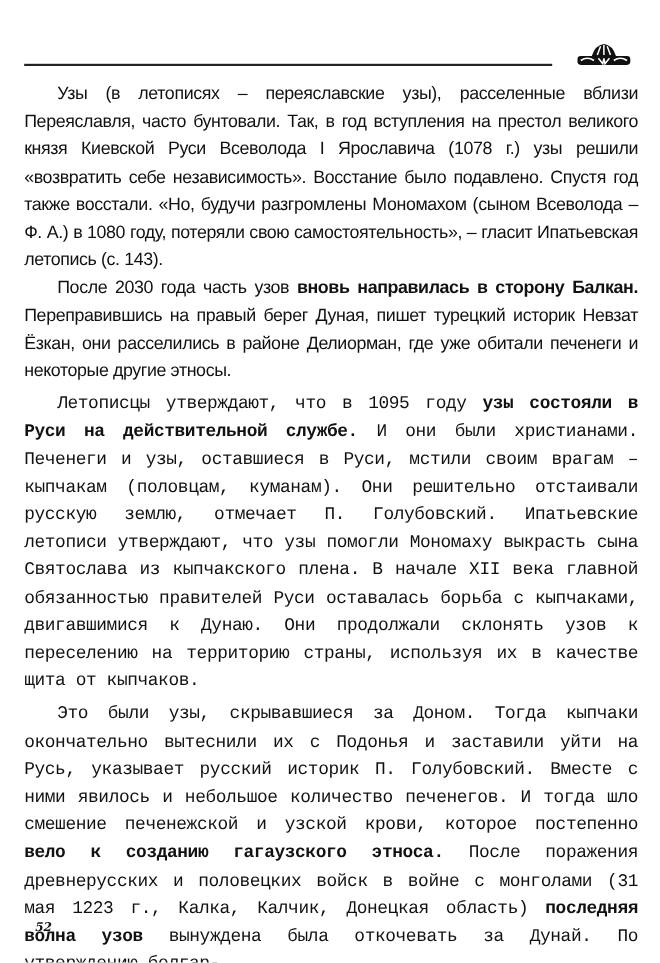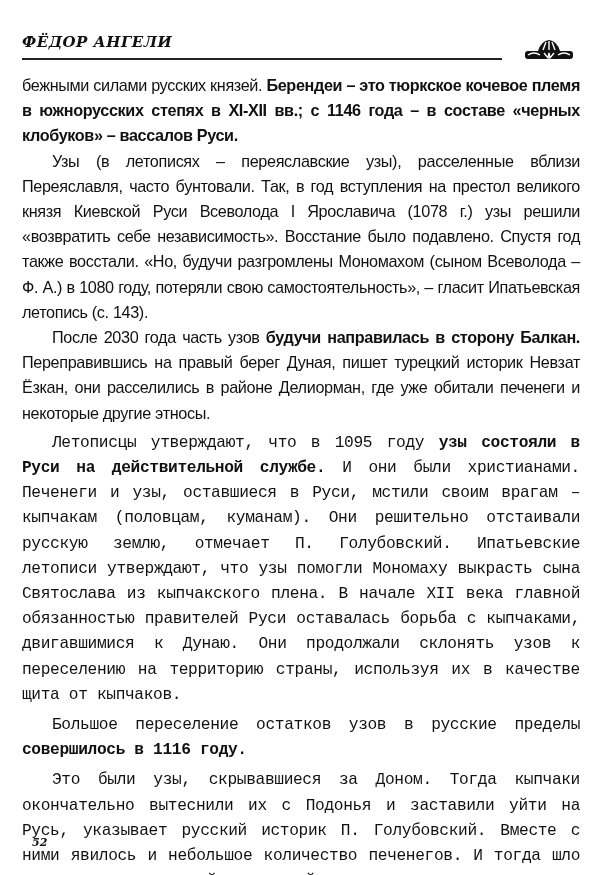--- a/index.html
+++ b/index.html
@@ -81,47 +81,40 @@
       font-weight: bold;
       font-style: italic;
       font-size: 11px;
       color: #111;
     }
   </style>
 </head>
 <body>
 
 <div class="header">
-  <span class="running-title">ФЁДОР АНГЕЛИ</span>
   <div class="header-rule"></div>
   <svg class="ornament" viewBox="0 0 54 24">
 
     <path d="M16 13 Q19 3 27 2 Q35 3 38 13 Z" fill="#111"></path>
     <path d="M21 12 L24 4 M27 12 L27 3 M33 12 L30 4" stroke="#fff" stroke-width="1.4"></path>
 
     <rect x="3" y="13" width="48" height="8" rx="3" fill="#111"></rect>
     <path d="M6 17 Q12 13 18 17 M36 17 Q42 13 48 17" stroke="#fff" stroke-width="1.4" fill="none"></path>
     <path d="M22 15 L26 20 L27 15 L28 20 L32 15" stroke="#fff" stroke-width="1.4" fill="none"></path>
   </svg>
 </div>
 
 <div class="body-text">
-  <p>
-    <span>бежными силами русских князей. </span><b>Берендеи – это тюркское кочевое племя в южнорусских степях в XI-XII вв.; с 1146 года – в составе «черных клобуков» – вассалов Руси.</b>
-  </p>
   <p class="indent">
     <span>Узы (в летописях – переяславские узы), расселенные вблизи Переяславля, часто бунтовали. Так, в год вступления на престол великого князя Киевской Руси Всеволода I Ярославича (1078 г.) узы решили «возвратить себе независимость». Восстание было подавлено. Спустя год также восстали. «Но, будучи разгромлены  Мономахом (сыном Всеволода – Ф. А.) в 1080 году, потеряли свою самостоятельность», – гласит Ипатьевская летопись (с. 143).</span>
   </p>
   <p class="indent">
-    <span>После 2030 года часть узов </span><b>будучи направилась в сторону Балкан.</b><span> Переправившись на правый берег Дуная, пишет турецкий историк Невзат Ёзкан, они расселились в районе Делиорман, где уже обитали печенеги и некоторые другие этносы.</span>
+    <span>После 2030 года часть узов </span><b>вновь направилась в сторону Балкан.</b><span> Переправившись на правый берег Дуная, пишет турецкий историк Невзат Ёзкан, они расселились в районе Делиорман, где уже обитали печенеги и некоторые другие этносы.</span>
   </p>
   <p class="indent gap">
     <span>Летописцы утверждают, что в 1095 году </span><b>узы состояли в Руси на действительной службе.</b><span> И они были христианами. Печенеги и узы, оставшиеся в Руси, мстили своим врагам – кыпчакам (половцам, куманам). Они решительно отстаивали русскую землю, отмечает П. Голубовский. Ипатьевские летописи утверждают, что узы помогли Мономаху выкрасть сына Святослава  из кыпчакского плена. В начале XII века главной обязанностью правителей Руси оставалась борьба с кыпчаками, двигавшимися к Дунаю. Они продолжали склонять узов к переселению на территорию страны, используя их в качестве щита от кыпчаков.</span>
-  </p>
-  <p class="indent gap">
-    <span>Большое переселение остатков узов в русские пределы </span><b>совершилось в 1116 году.</b>
   </p>
   <p class="indent gap">
     <span>Это были узы, скрывавшиеся за Доном. Тогда кыпчаки окончательно вытеснили их с Подонья и заставили уйти на Русь, указывает русский историк П. Голубовский. Вместе с ними явилось и небольшое количество печенегов. И тогда шло смешение печенежской и узской крови, которое постепенно </span><b>вело к созданию гагаузского этноса.</b><span> После поражения древнерусских и половецких войск  в войне с монголами (31 мая 1223 г., Калка, Калчик, Донецкая область) </span><b>последняя волна узов</b><span> вынуждена была  откочевать за Дунай. По утверждению болгар-</span>
   </p>
 </div>
 
 <div class="page-number">52</div>
 
 </body></html>

